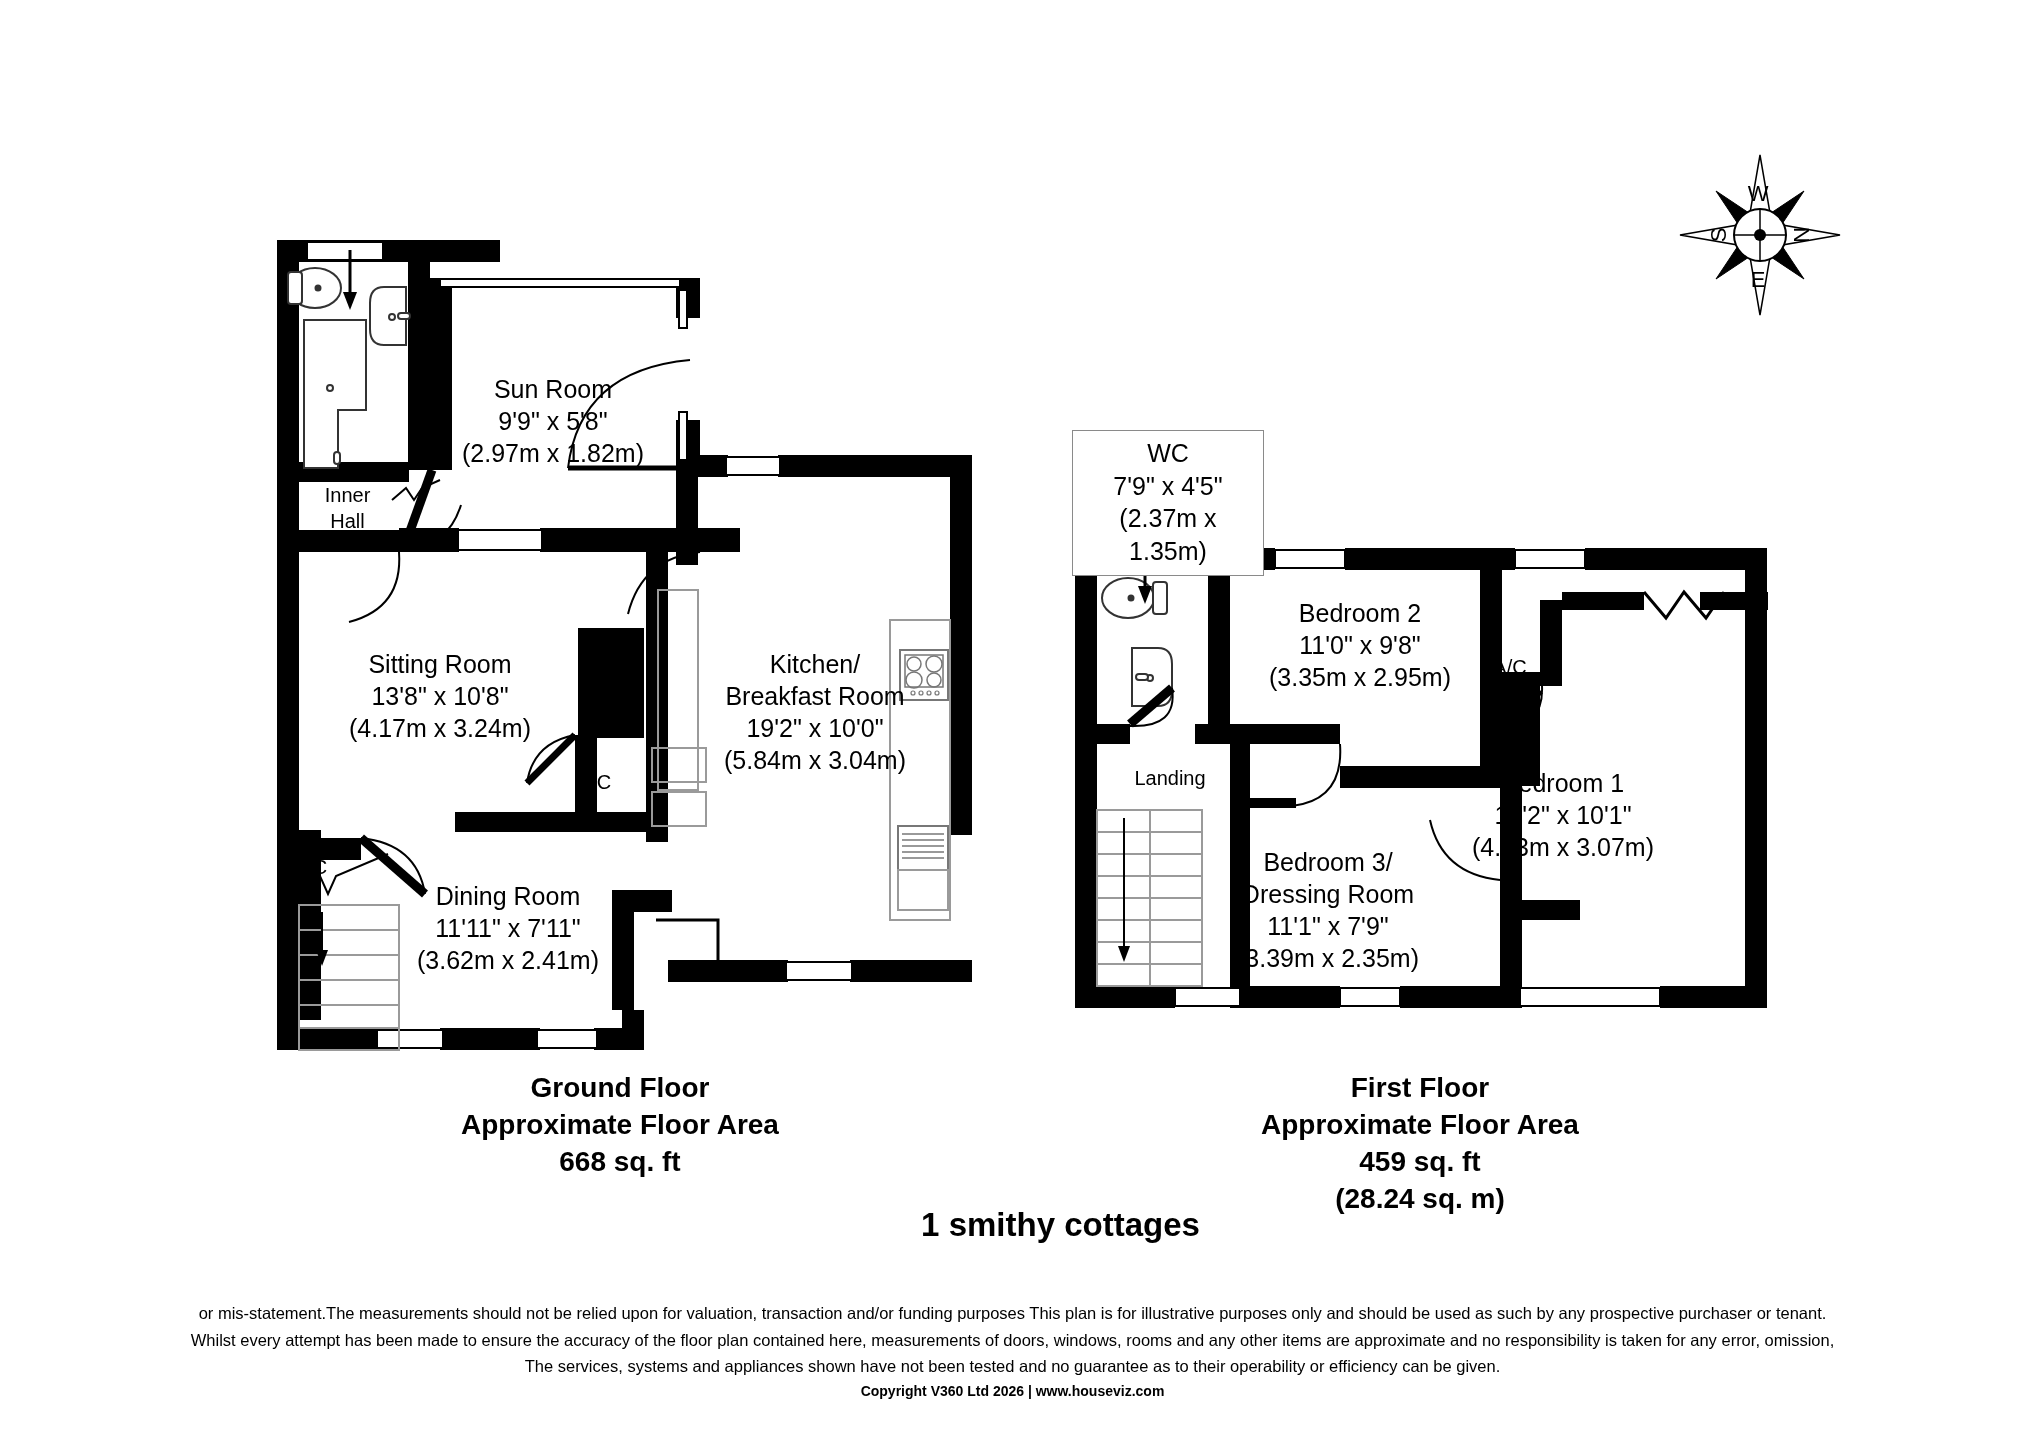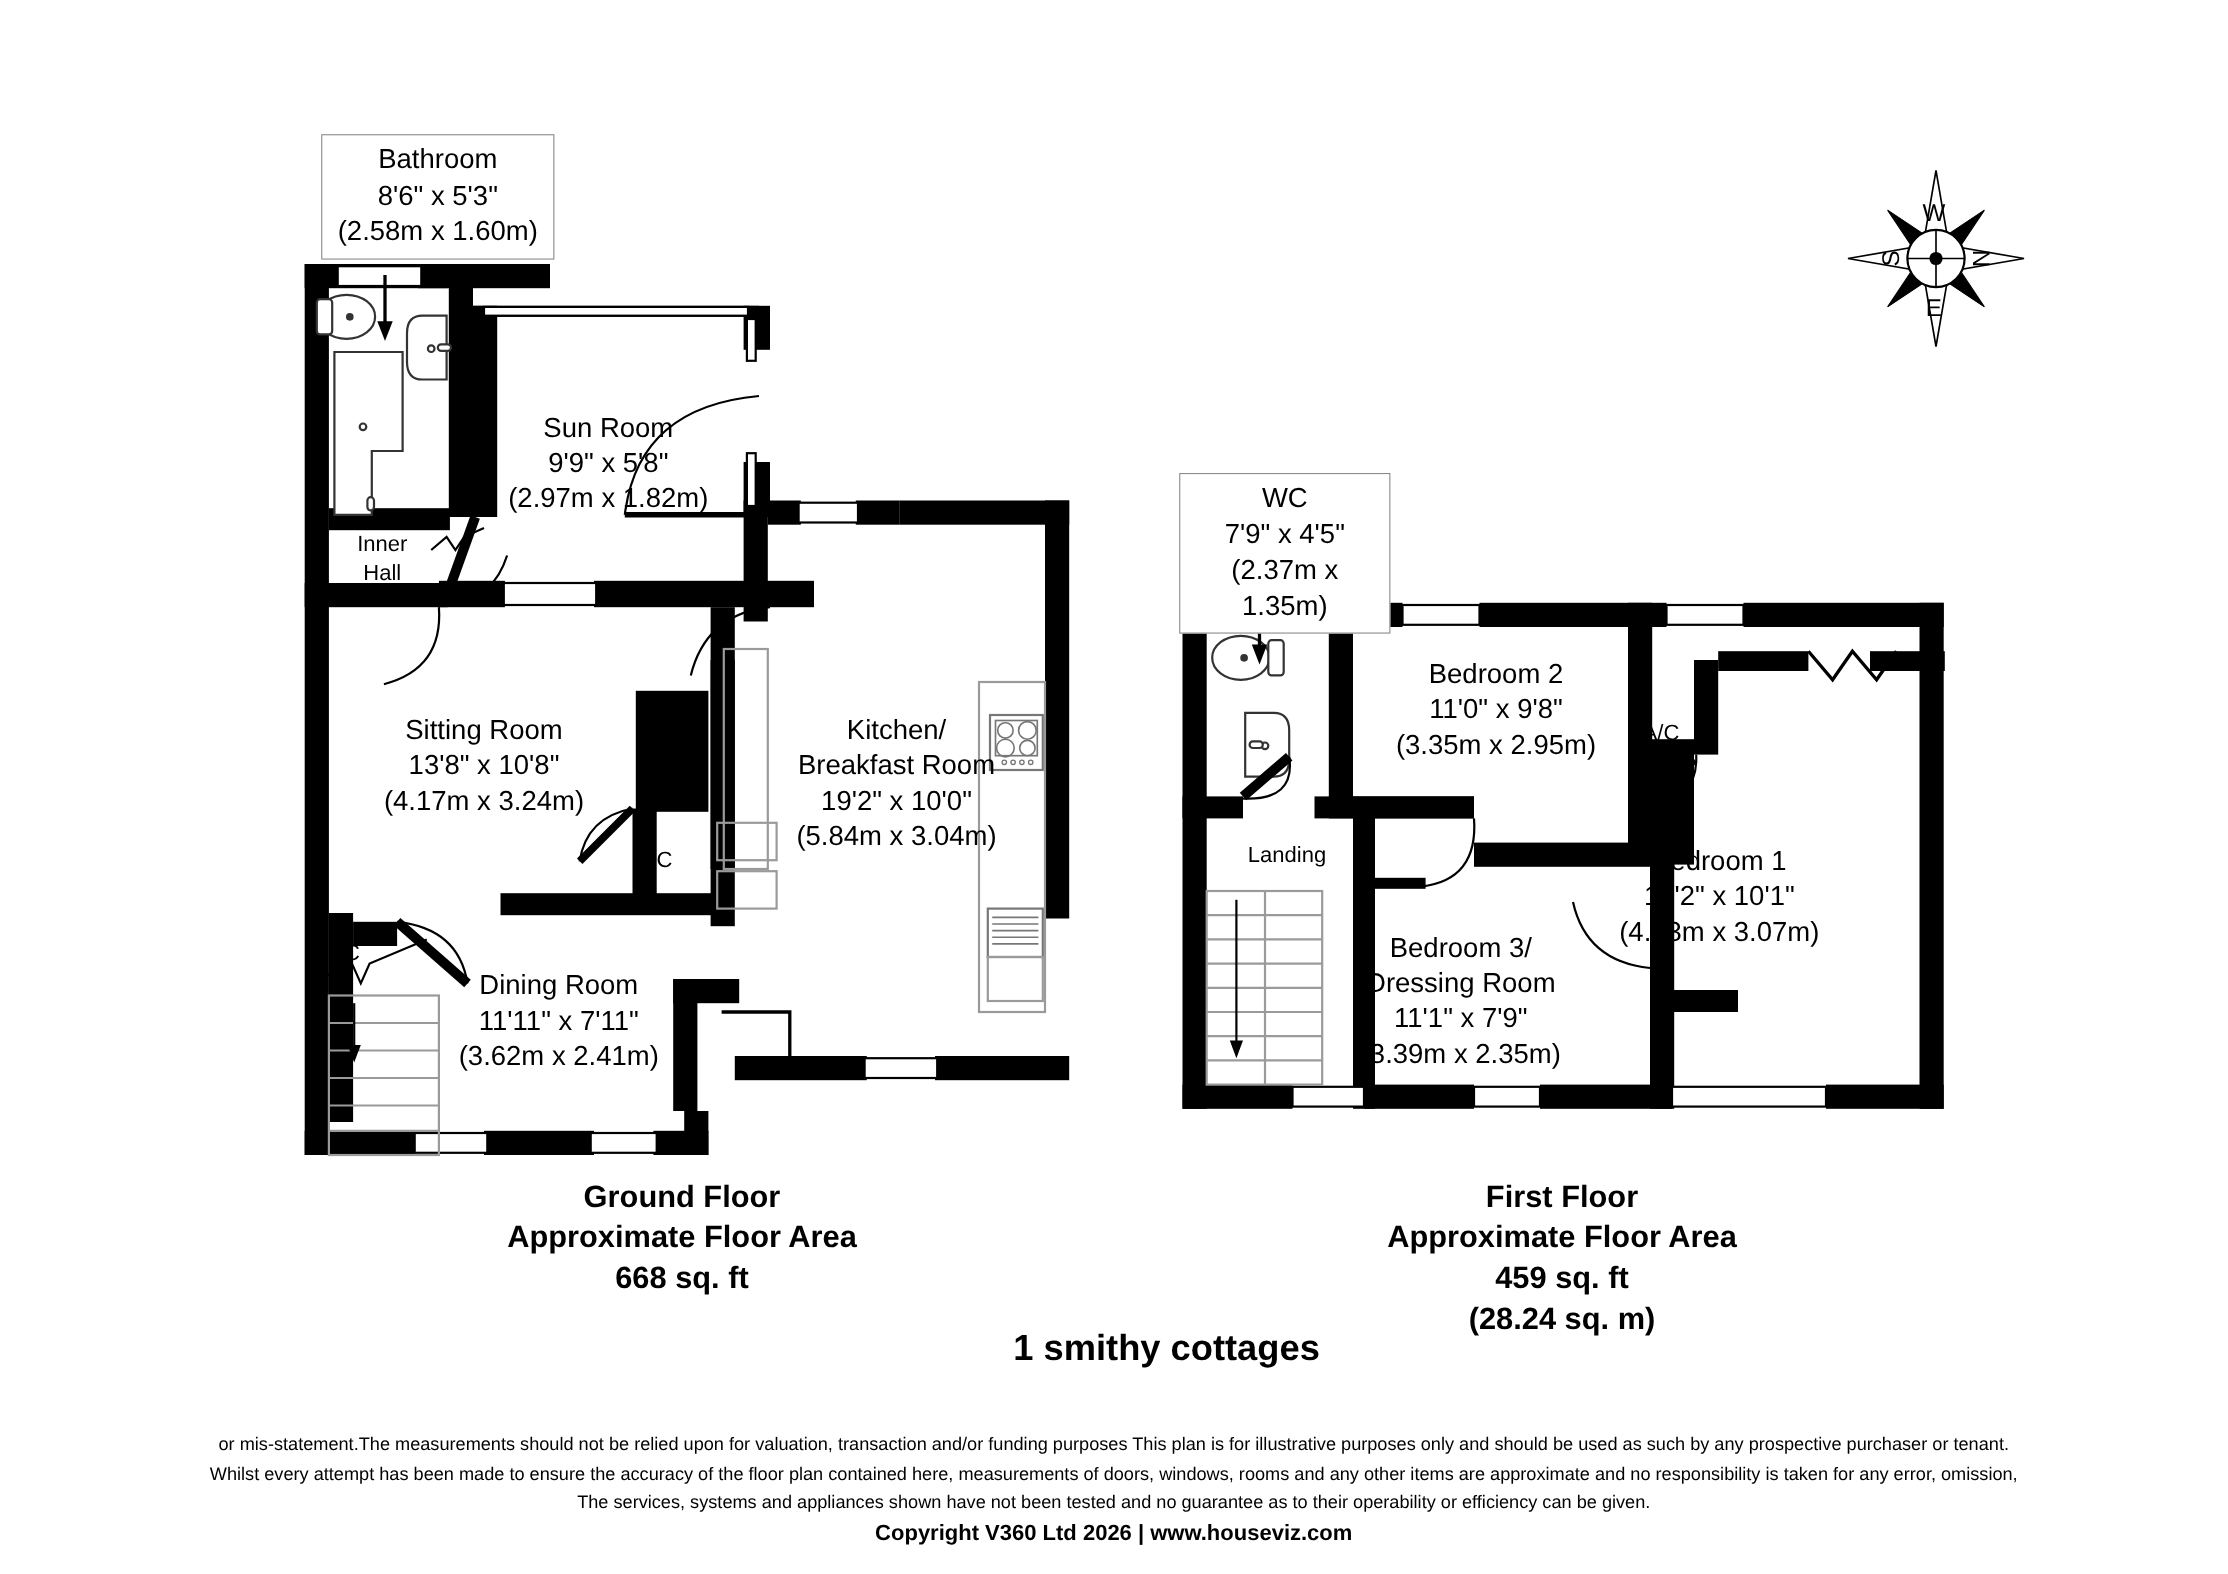--- a/index.html
+++ b/index.html
@@ -17,21 +17,21 @@
   .lbl{position:absolute;text-align:center;line-height:1.28;white-space:nowrap;}
   .room-lbl{font-size:25px;}
   .small-lbl{font-size:20px;}
   .callout{
     position:absolute;border:1px solid #8a8a8a;background:#ffffff;
     text-align:center;font-size:25px;line-height:1.3;padding:6px 10px 8px 10px;
   }
   .floor-title{position:absolute;text-align:center;font-weight:bold;font-size:28px;line-height:1.32;white-space:nowrap;}
   .plan-title{position:absolute;text-align:center;font-weight:bold;font-size:33px;white-space:nowrap;padding-left:48px;}
   .disclaimer{position:absolute;text-align:center;font-size:16.5px;line-height:1.62;width:100%;left:0;}
-  .copyright{position:absolute;text-align:center;font-weight:bold;font-size:20px;width:100%;left:0;}
+  .copyright{position:absolute;text-align:center;font-weight:bold;font-size:14px;width:100%;left:0;}
   .cc{display:block;}
 </style>
 </head>
 <body>
 
 <div class="stage">
 
   <svg class="plan" viewBox="0 0 2025 1431">
 
     <g>
@@ -303,25 +303,20 @@
       <line x1="-26" y1="0" x2="26" y2="0" stroke="#000000" stroke-width="1.5"></line>
       <line x1="0" y1="-26" x2="0" y2="26" stroke="#000000" stroke-width="1.5"></line>
       <circle cx="0" cy="0" r="6" fill="#000000"></circle>
       <text x="-2" y="-34" font-size="22" font-family="Liberation Sans, sans-serif" text-anchor="middle">W</text>
       <text x="42" y="8" font-size="22" font-family="Liberation Sans, sans-serif" text-anchor="middle" transform="rotate(90 42 0)">N</text>
       <text x="-2" y="52" font-size="22" font-family="Liberation Sans, sans-serif" text-anchor="middle">E</text>
       <text x="-42" y="8" font-size="22" font-family="Liberation Sans, sans-serif" text-anchor="middle" transform="rotate(-90 -42 0)">S</text>
     </g>
   </svg>
 
-  <div class="callout" style="left:292px;top:122px;width:190px;">
-    <span class="cc">Bathroom</span>
-    <span class="cc">8'6" x 5'3"</span>
-    <span class="cc">(2.58m x 1.60m)</span>
-  </div>
 
   <div class="lbl room-lbl" style="left:443px;top:373px;width:220px;">
     <span class="cc">Sun Room</span>
     <span class="cc">9'9" x 5'8"</span>
     <span class="cc">(2.97m x 1.82m)</span>
   </div>
 
   <div class="lbl small-lbl" style="left:290px;top:483px;width:115px;">
     <span class="cc">Inner</span>
     <span class="cc">Hall</span>

